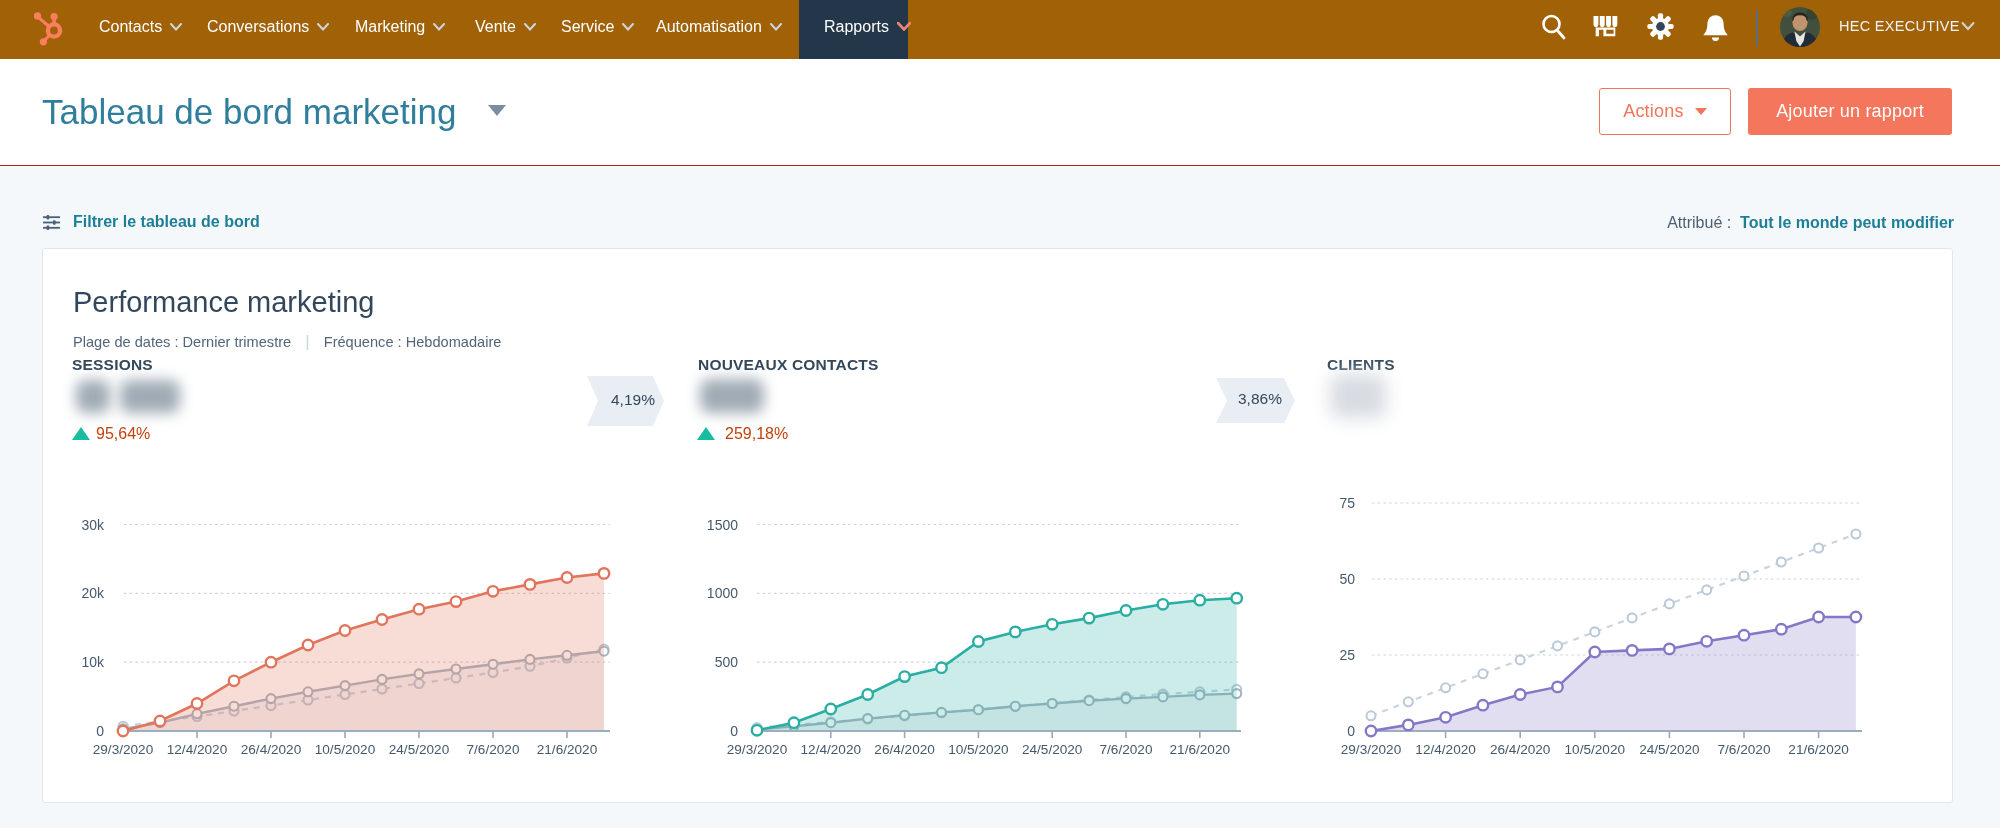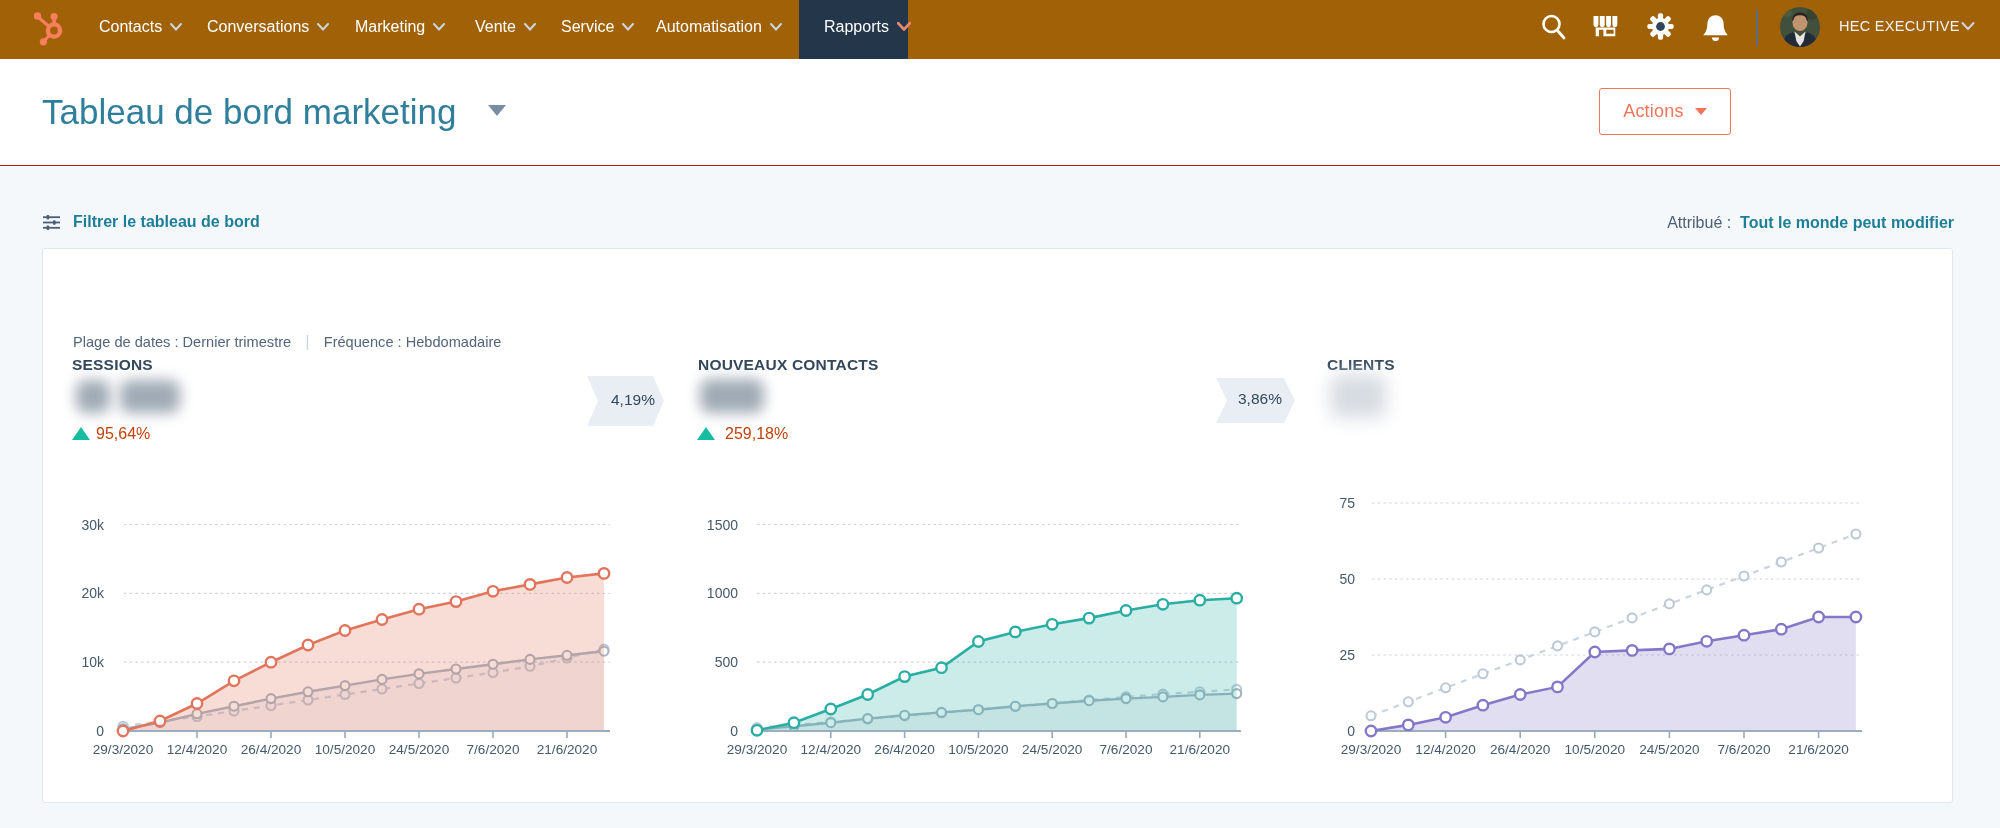--- a/index.html
+++ b/index.html
@@ -102,38 +102,40 @@
     <text x="1839" y="31" font-size="14.5" fill="#eef2f6" letter-spacing="0.3">HEC EXECUTIVE</text>
     <path d="M1962.5 23 l5.5 6 l5.5 -6" stroke="#cdd5de" stroke-width="2" fill="none" stroke-linecap="round"></path>
   </svg>
 </div>
 <div id="header">
   <div class="abs" style="left:42px;top:33px;font-size:35px;color:#2e7e9c">Tableau de bord marketing</div>
   <svg class="abs" style="left:487px;top:45px" width="20" height="14">
       <path d="M1 1 h18 l-9 11 z" fill="#7a8da1"></path>
     </svg>
   <div class="btn btn-outline" style="left:1599px;width:132px;line-height:45px">Actions <span style="display:inline-block;width:0;height:0;border-left:6px solid transparent;border-right:6px solid transparent;border-top:7px solid #f2745b;margin-left:6px;vertical-align:2px"></span></div>
+  <div class="btn" style="left:1748px;width:204px;line-height:47px;background:#f4765c;color:#fff;font-weight:500">Ajouter un rapport</div>
 </div>
 <div class="abs" style="left:43px;top:215px">
   <svg width="17" height="15" viewBox="0 0 17 15">
     <g stroke="#4a5f75" stroke-width="1.8">
       <line x1="0" y1="2.2" x2="17" y2="2.2"></line>
         <line x1="0" y1="7.5" x2="17" y2="7.5"></line>
         <line x1="0" y1="12.8" x2="17" y2="12.8"></line>
     </g>
     <g fill="#4a5f75">
       <rect x="3.6" y="0" width="2.6" height="4.6" rx="0.8"></rect>
         <rect x="10" y="5.2" width="2.6" height="4.6" rx="0.8"></rect>
         <rect x="3.6" y="10.4" width="2.6" height="4.6" rx="0.8"></rect>
     </g>
   </svg>
 </div>
 <div class="abs" style="left:73px;top:213px;font-size:16px;font-weight:600;color:#1d7e97">Filtrer le tableau de bord</div>
 <div class="abs" style="right:46px;top:214px;font-size:16px;color:#4c5f73;white-space:nowrap">Attribué :&nbsp; <span style="font-weight:600;color:#1d7e97">Tout le monde peut modifier</span></div>
 <div id="card">
+  <div class="abs" style="left:30px;top:37px;font-size:29px;color:#33475b">Performance marketing</div>
   <div class="abs" style="left:30px;top:83px;font-size:14.6px;color:#52657a">Plage de dates : Dernier trimestre <span style="color:#cbd6e2;padding:0 10px;font-size:17px">|</span> Fréquence : Hebdomadaire</div>
 </div>
 <div class="seclab" style="left:72px;top:356px">SESSIONS</div>
 <div class="blur-blob" style="left:76px;top:380px;width:34px;height:33px;background:#a0abb5"></div>
 <div class="blur-blob" style="left:120px;top:380px;width:60px;height:33px;background:#a0abb5"></div>
 <div class="tri-up" style="left:72px;top:427px"></div>
 <div class="pct" style="left:96px;top:425px">95,64%</div>
 <div class="chev" style="left:587px;top:376px;width:77px;height:50px;clip-path:polygon(0 0, 66px 0, 77px 25px, 66px 50px, 0 50px, 11px 25px)"></div>
 <div class="chevtxt" style="left:611px;top:391px">4,19%</div>
 <div class="seclab" style="left:698px;top:356px">NOUVEAUX CONTACTS</div>

